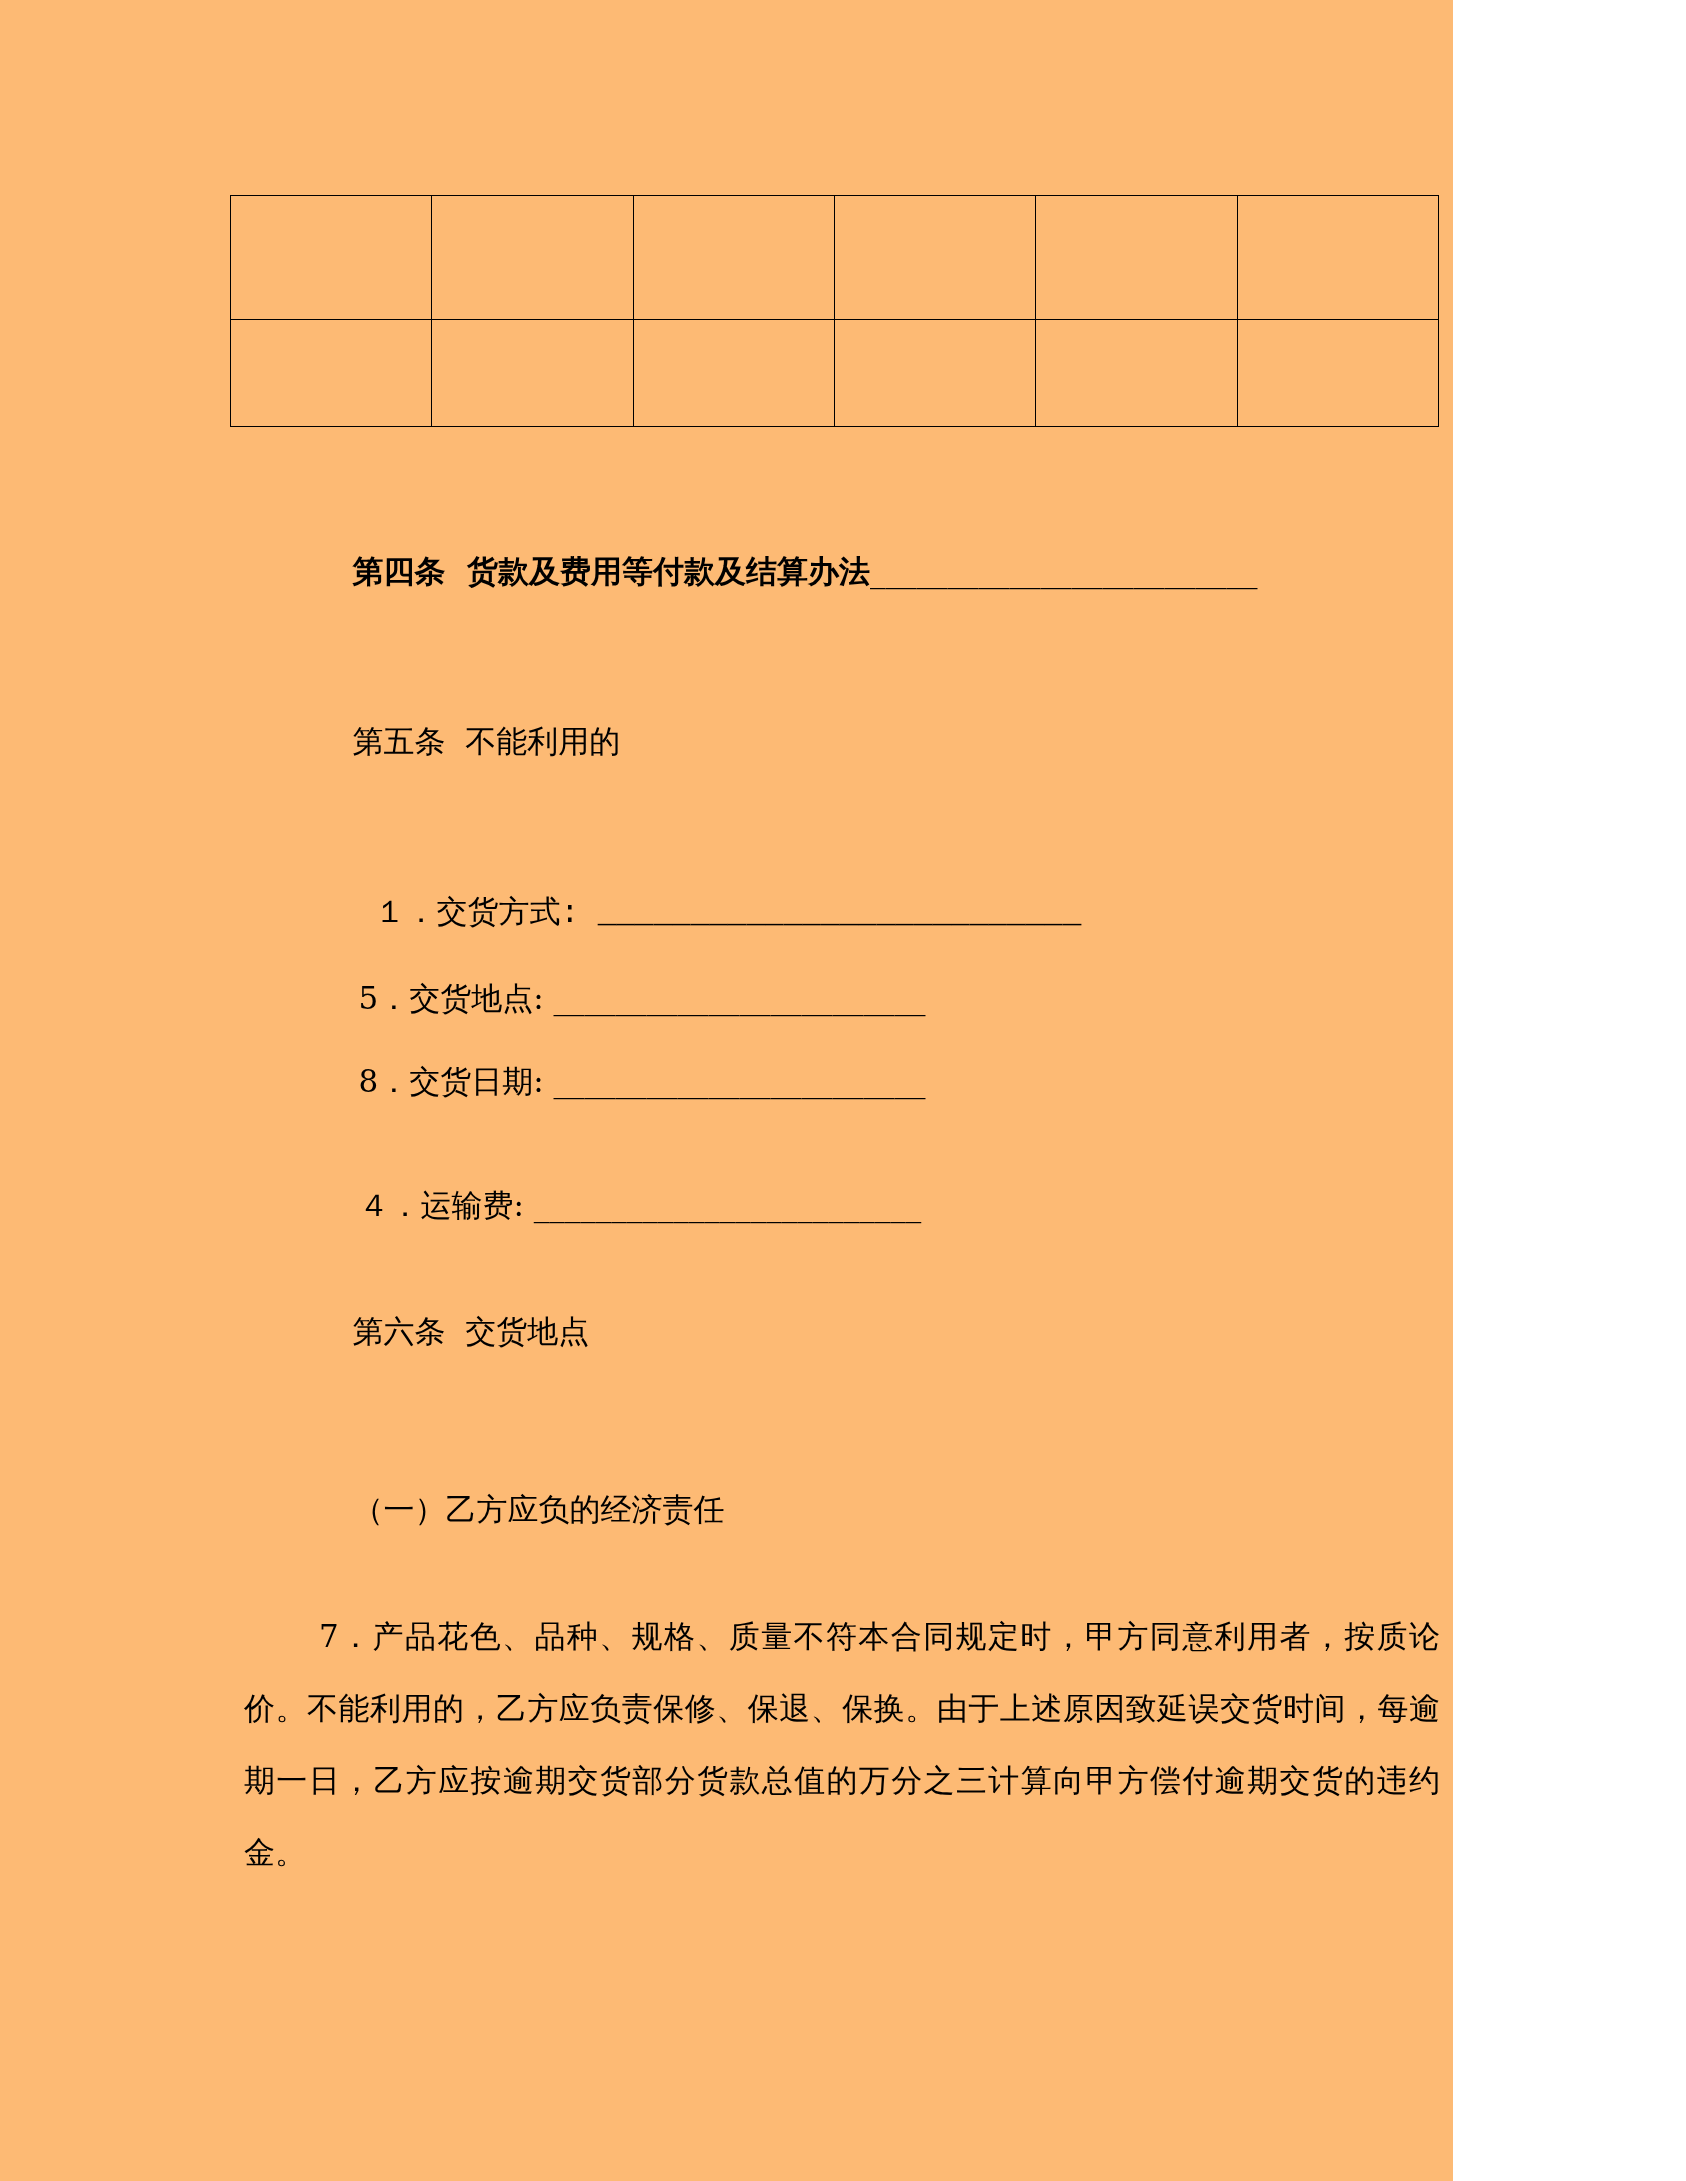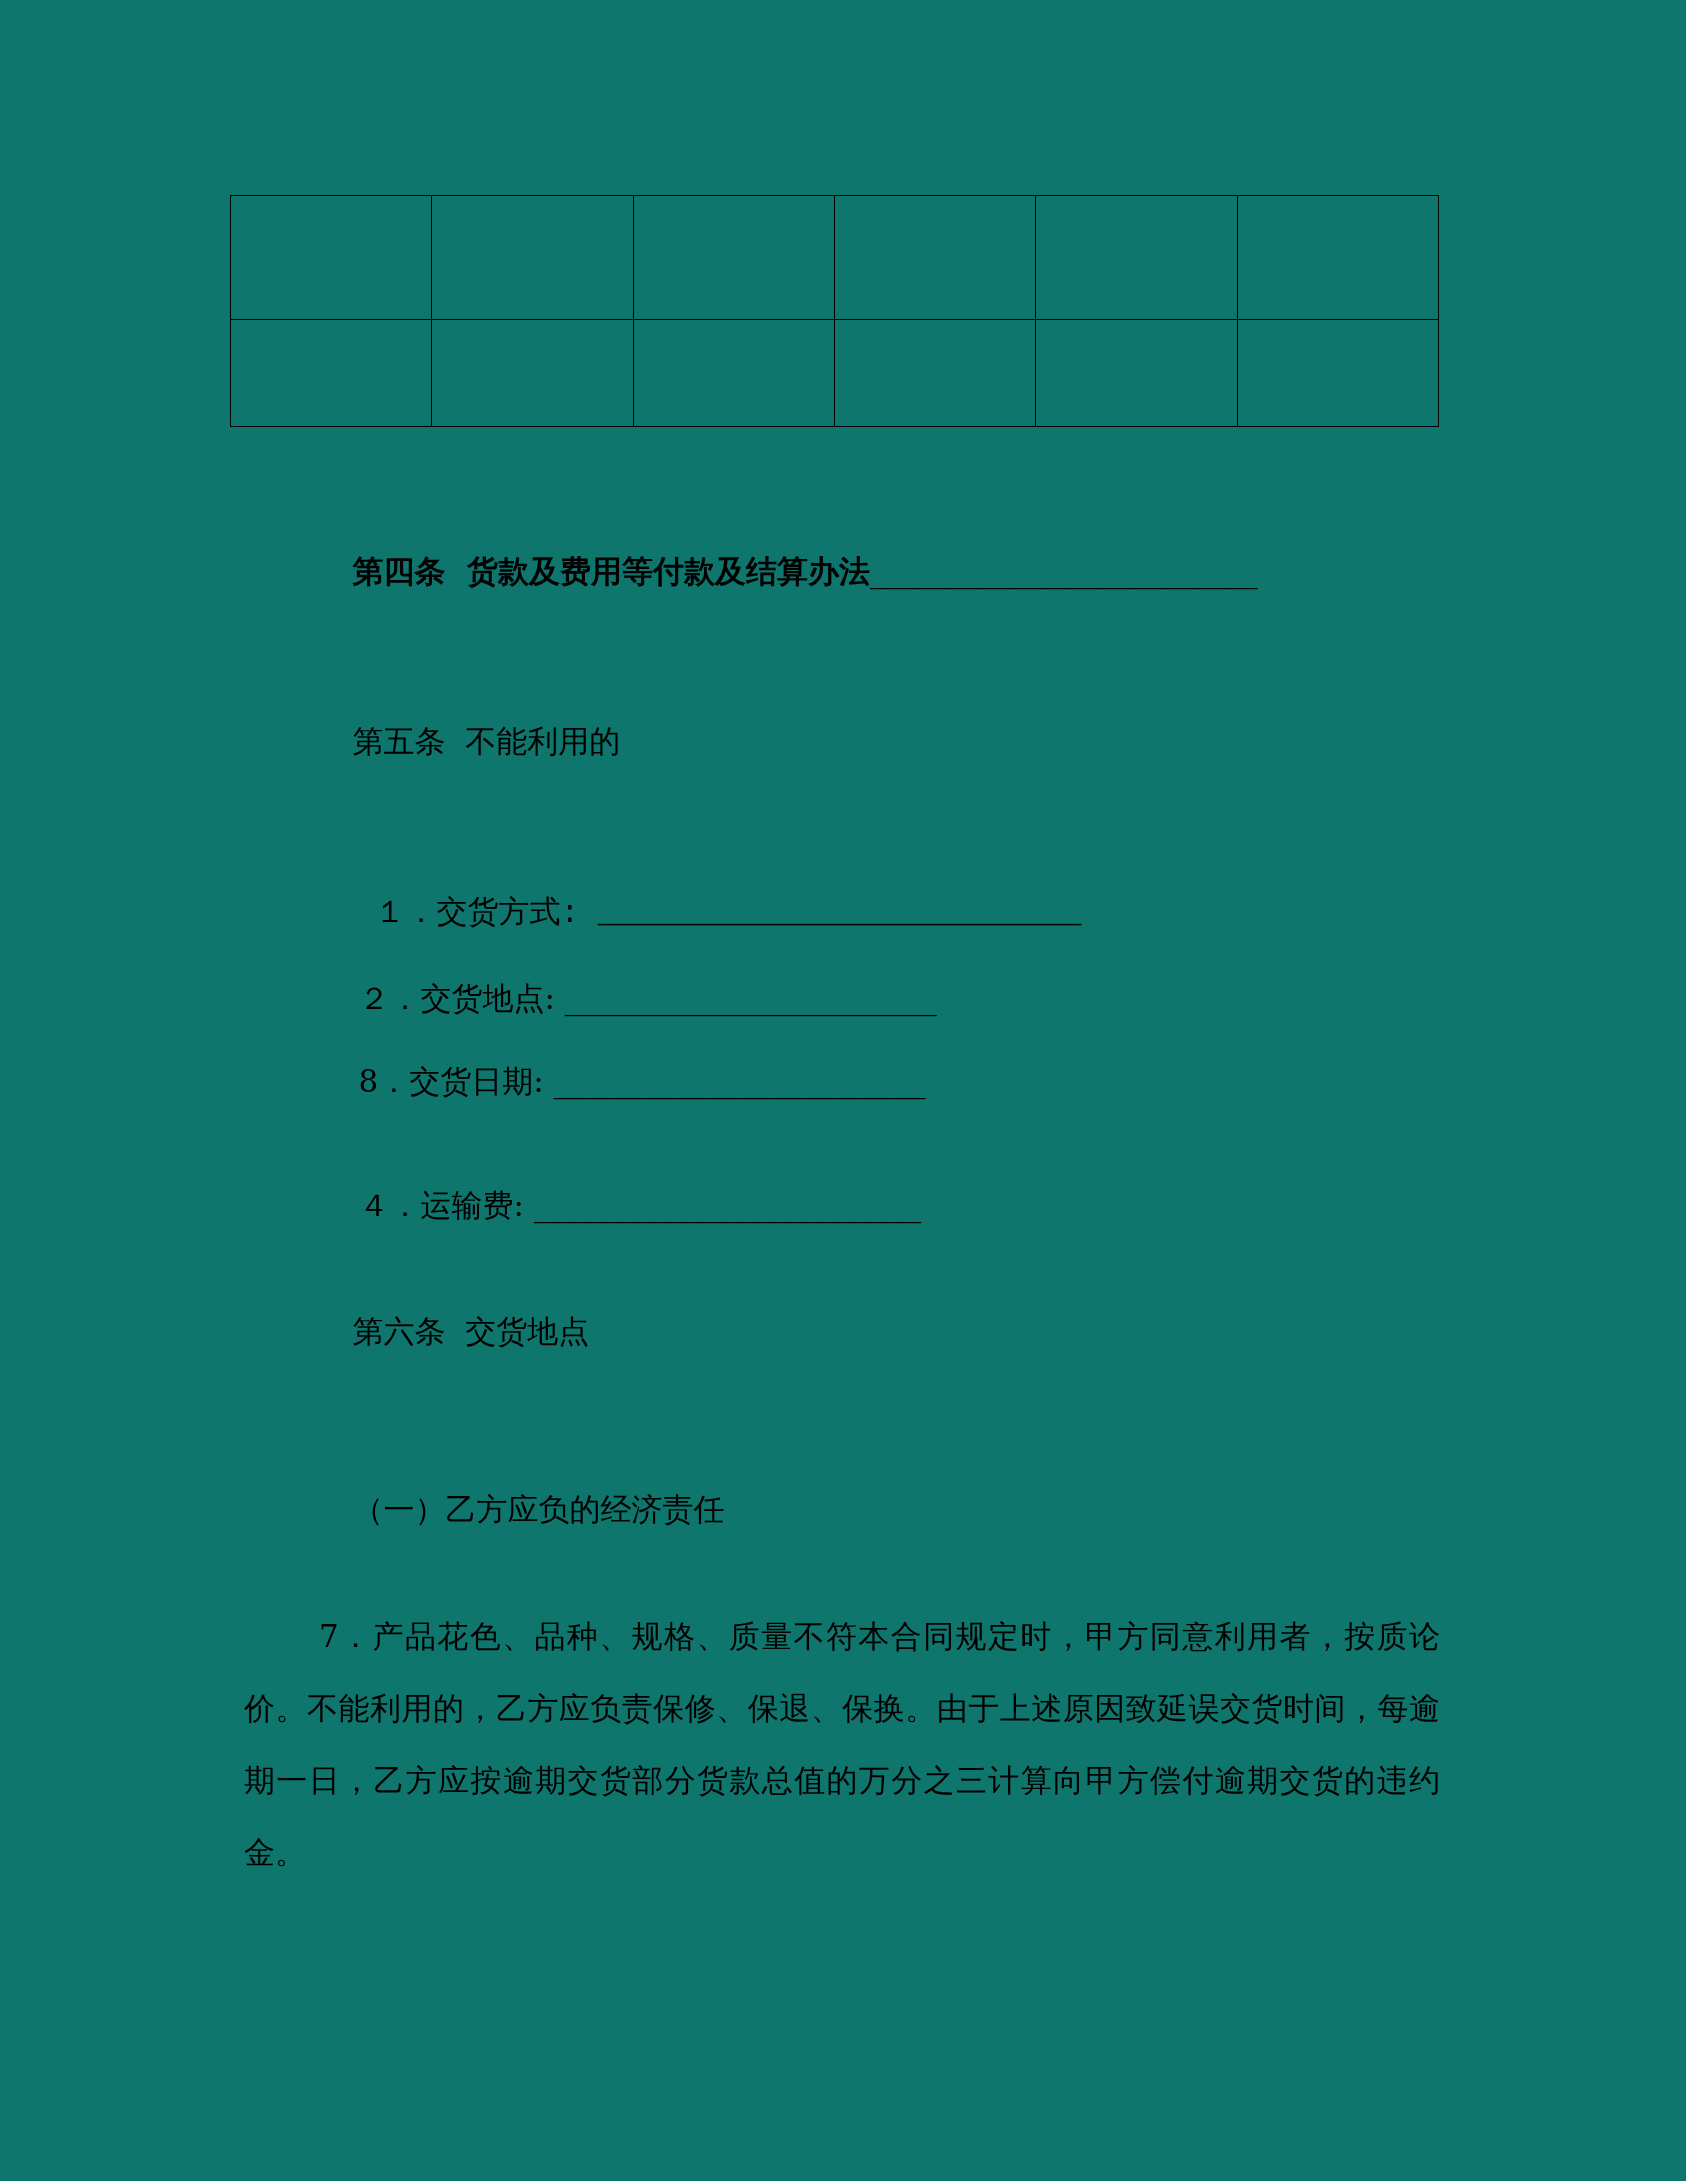--- a/index.html
+++ b/index.html
@@ -7,23 +7,23 @@
     margin: 0;
     padding: 0;
     background: #ffffff;
   }
   body {
     font-family: "DejaVu Serif", "Liberation Serif", serif;
     color: #000000;
   }
   .page {
     position: relative;
-    width: 1686px;
+    width: 1453px;
     height: 2182px;
-    background: #0f766e;
+    background: #fdba74;
     overflow: hidden;
   }
   
   .grid-table {
     position: absolute;
     left: 230px;
     top: 195px;
     width: 1209px;
     border-collapse: collapse;
     table-layout: fixed;
@@ -101,21 +101,21 @@
   </div>
 
   <div class="textline clause5">
     <span>第五条  不能利用的</span>
   </div>
 
   <div class="textline item-1">
     <span>１．交货方式: </span><span class="blank">__________________________</span>
   </div>
   <div class="textline item-2">
-    <span>２．交货地点: </span><span class="blank">________________________</span>
+    <span>5．交货地点: </span><span class="blank">________________________</span>
   </div>
   <div class="textline item-3">
     <span>8．交货日期: </span><span class="blank">________________________</span>
   </div>
   <div class="textline item-4">
     <span>４．运输费: </span><span class="blank">_________________________</span>
   </div>
 
   <div class="textline clause6">
     <span>第六条  交货地点</span>

